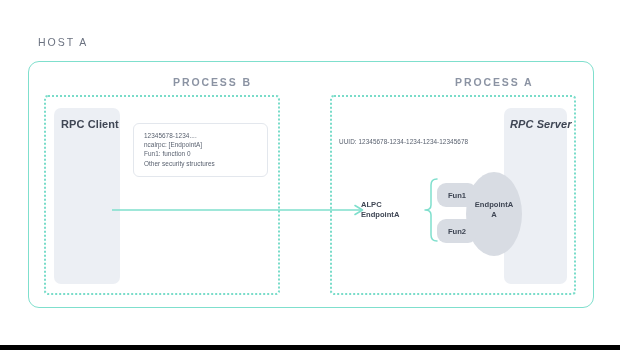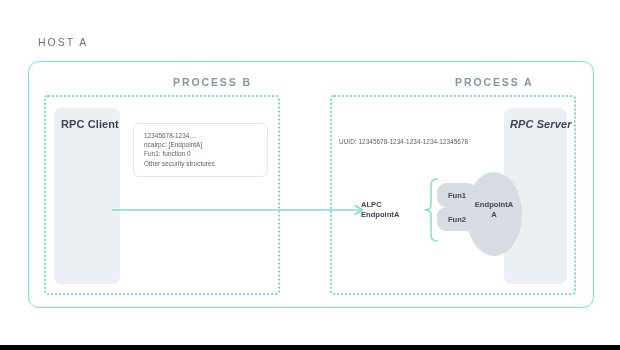--- a/index.html
+++ b/index.html
@@ -208,21 +208,21 @@
     border-radius: 9px;
     box-sizing: border-box;
     color: #3f4654;
     font-size: 7.6px;
     font-weight: bold;
     display: flex;
     align-items: center;
     justify-content: center;
   }
   #fun1-pill { left: 437px; top: 183px; }
-  #fun2-pill { left: 437px; top: 207px; }
+  #fun2-pill { left: 437px; top: 219px; }
 
   
   #bottom-bar {
     position: absolute;
     left: 0;
     top: 345px;
     width: 620px;
     height: 5px;
     background: #000000;
   }

